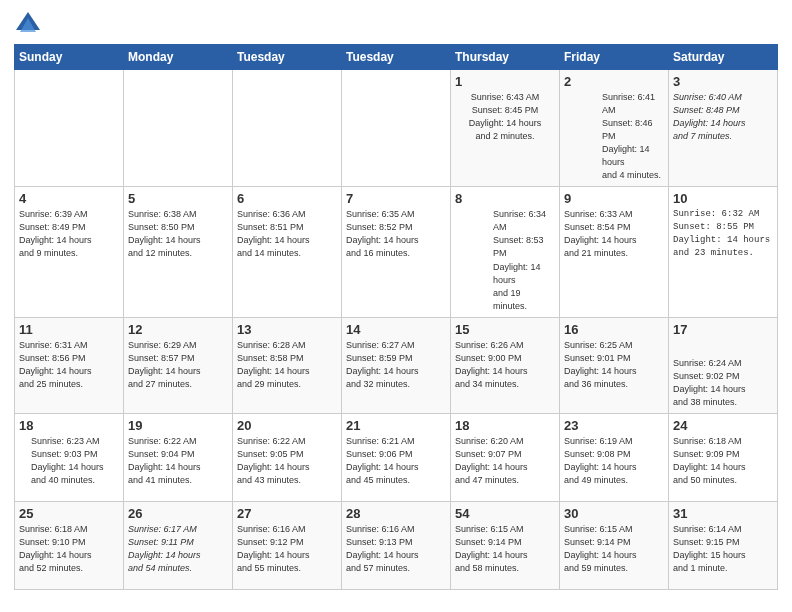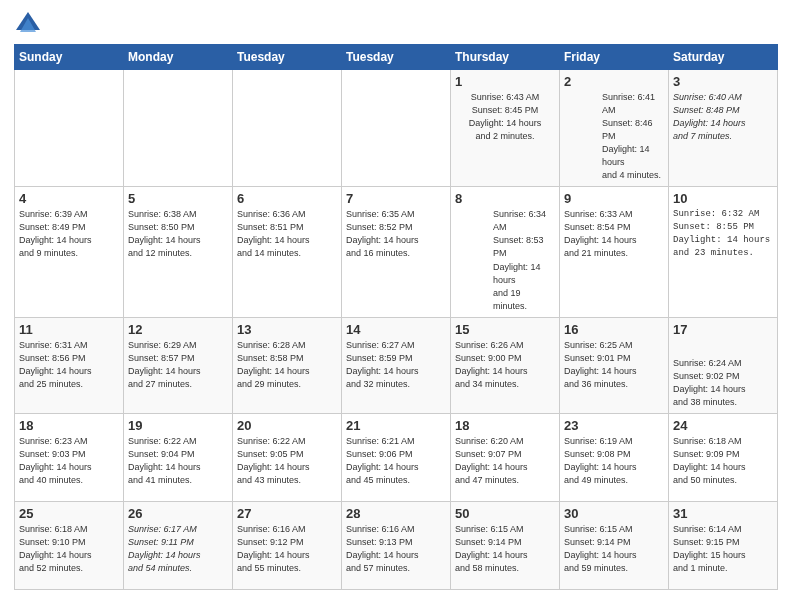--- a/index.html
+++ b/index.html
@@ -262,21 +262,21 @@
             <span class="day-number">17</span>
             <div class="day-info" style="white-space: pre-line; margin-top: 20px;">Sunrise: 6:24 AM
 Sunset: 9:02 PM
 Daylight: 14 hours
 and 38 minutes.</div>
           </td>
         </tr>
         <tr>
           <td>
             <span class="day-number">18</span>
-            <div class="day-info" style="white-space: pre-line;">Sunrise: 6:23 AM
+            <div class="day-info" style="white-space: pre-line; margin-left: 12px;">Sunrise: 6:23 AM
 Sunset: 9:03 PM
 Daylight: 14 hours
 and 40 minutes.</div>
           </td>
           <td>
             <span class="day-number">19</span>
             <div class="day-info" style="white-space: pre-line;">Sunrise: 6:22 AM
 Sunset: 9:04 PM
 Daylight: 14 hours
 and 41 minutes.</div>
@@ -340,21 +340,21 @@
 and 55 minutes.</div>
           </td>
           <td>
             <span class="day-number">28</span>
             <div class="day-info" style="white-space: pre-line;">Sunrise: 6:16 AM
 Sunset: 9:13 PM
 Daylight: 14 hours
 and 57 minutes.</div>
           </td>
           <td>
-            <span class="day-number">50</span>
+            <span class="day-number">54</span>
             <div class="day-info" style="white-space: pre-line;">Sunrise: 6:15 AM
 Sunset: 9:14 PM
 Daylight: 14 hours
 and 58 minutes.</div>
           </td>
           <td>
             <span class="day-number">30</span>
             <div class="day-info" style="white-space: pre-line;">Sunrise: 6:15 AM
 Sunset: 9:14 PM
 Daylight: 14 hours

